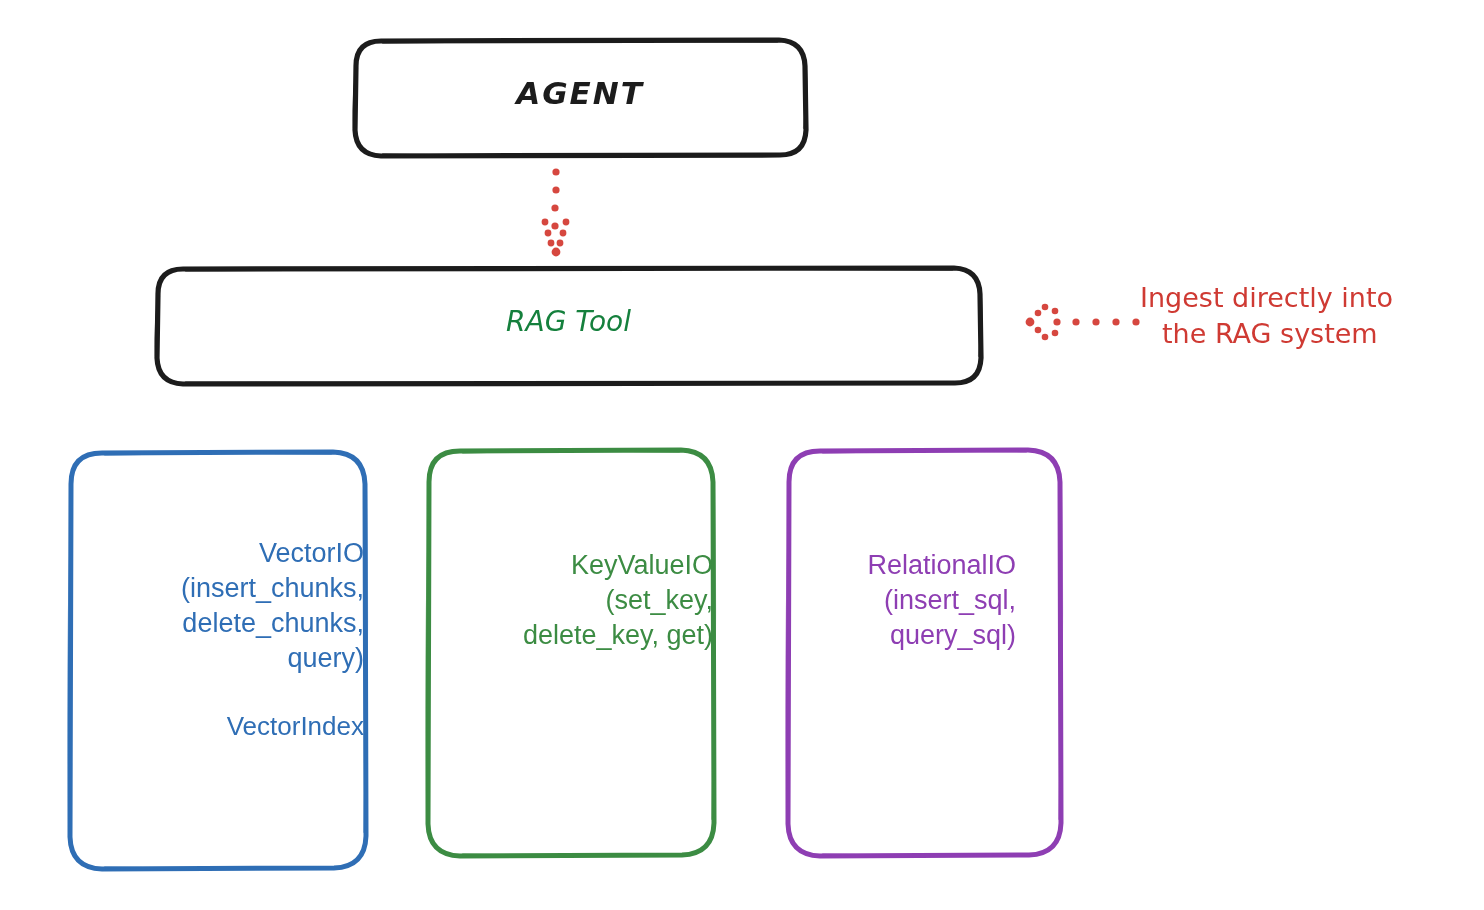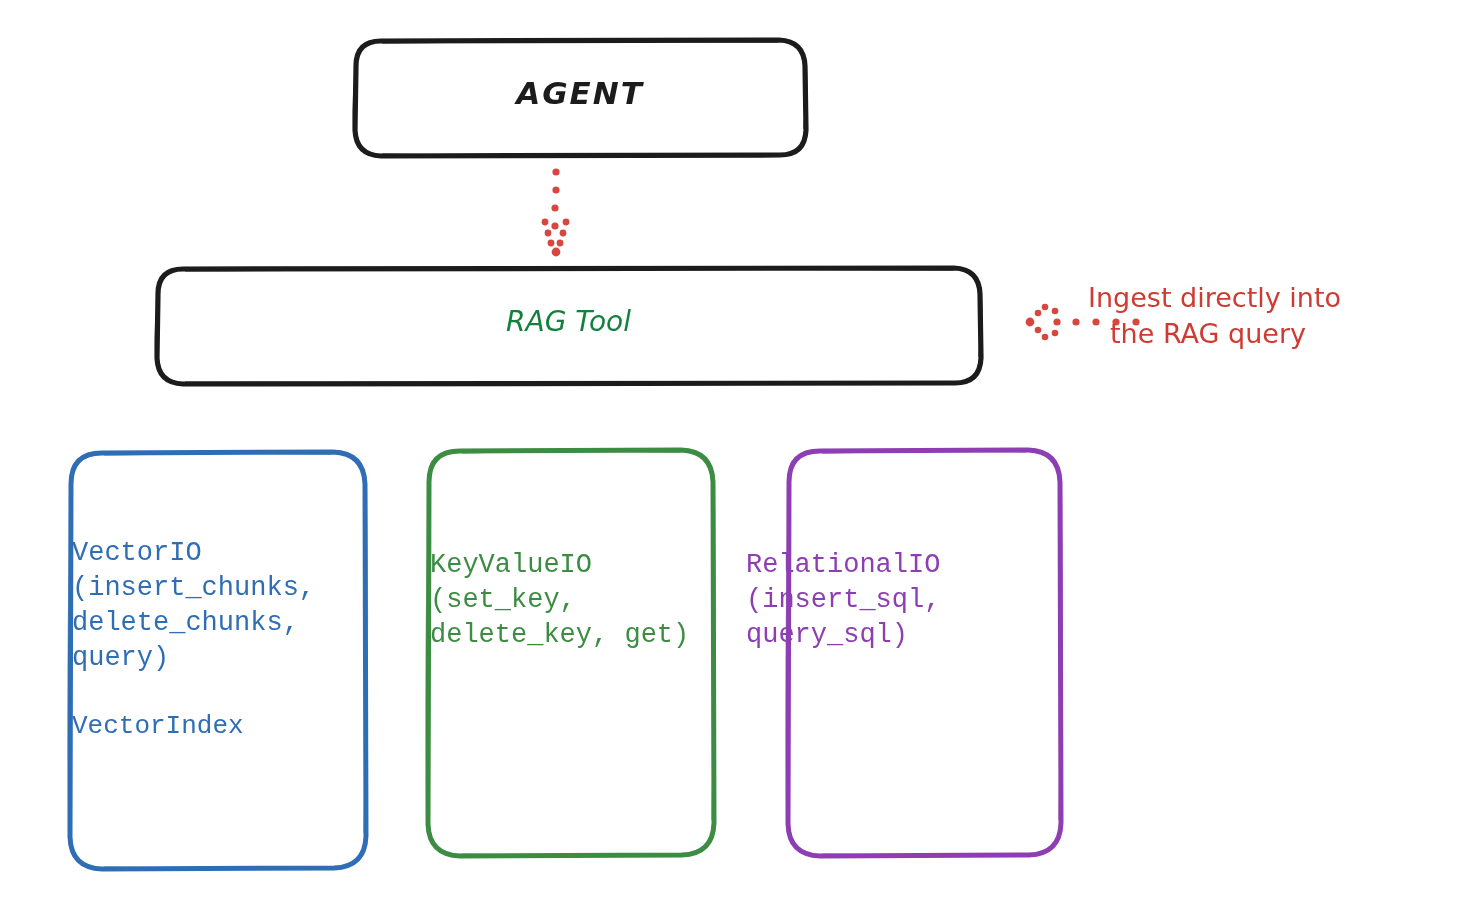--- a/index.html
+++ b/index.html
@@ -49,37 +49,37 @@
     width: 823px;
     font-size: 28px;
     color: #15803d;
     font-family: "DejaVu Sans", sans-serif;
     font-style: italic;
   }
 
   
   #annotation-text {
     position: absolute;
-    left: 1088px;
+    left: 1140px;
     top: 280px;
     width: 330px;
     font-size: 27px;
     line-height: 1.35;
     color: #cf3a33;
     text-align: left;
     font-family: "DejaVu Sans", sans-serif;
   }
   #annotation-text .line2 { display: block; margin-left: 22px; }
 
   
   .provider-text {
     position: absolute;
-    text-align: left;
+    text-align: right;
     line-height: 1.30;
-    font-family: Liberation Mono, monospace;
+    font-family: Liberation Sans, sans-serif;
   }
   .provider-api {
     font-size: 27px;
     white-space: pre-line;
   }
   .provider-index {
     font-size: 26px;
     margin-top: 34px;
   }
 
@@ -163,21 +163,21 @@
     <path fill="none" stroke="#8e3eb3" stroke-width="2" opacity="0.45" stroke-linecap="round" d="M823,453 Q925,449 1026,452 M1061,488 Q1064,652 1059,819 M1027,854 Q925,858 823,854 M787,819 Q784,652 790,488"></path>
   </g>
 </svg>
 
 <div class="node-label" id="agent-label">AGENT</div>
 
 <div class="node-label" id="ragtool-label">RAG Tool</div>
 
 <div id="annotation-text">
   <span>Ingest directly into</span>
-  <span class="line2">the RAG query</span>
+  <span class="line2">the RAG system</span>
 </div>
 
 <div class="provider-text" id="vector-text">
   <div class="provider-api">VectorIO
 (insert_chunks,
 delete_chunks,
 query)</div>
   <div class="provider-index">VectorIndex</div>
 </div>
 

